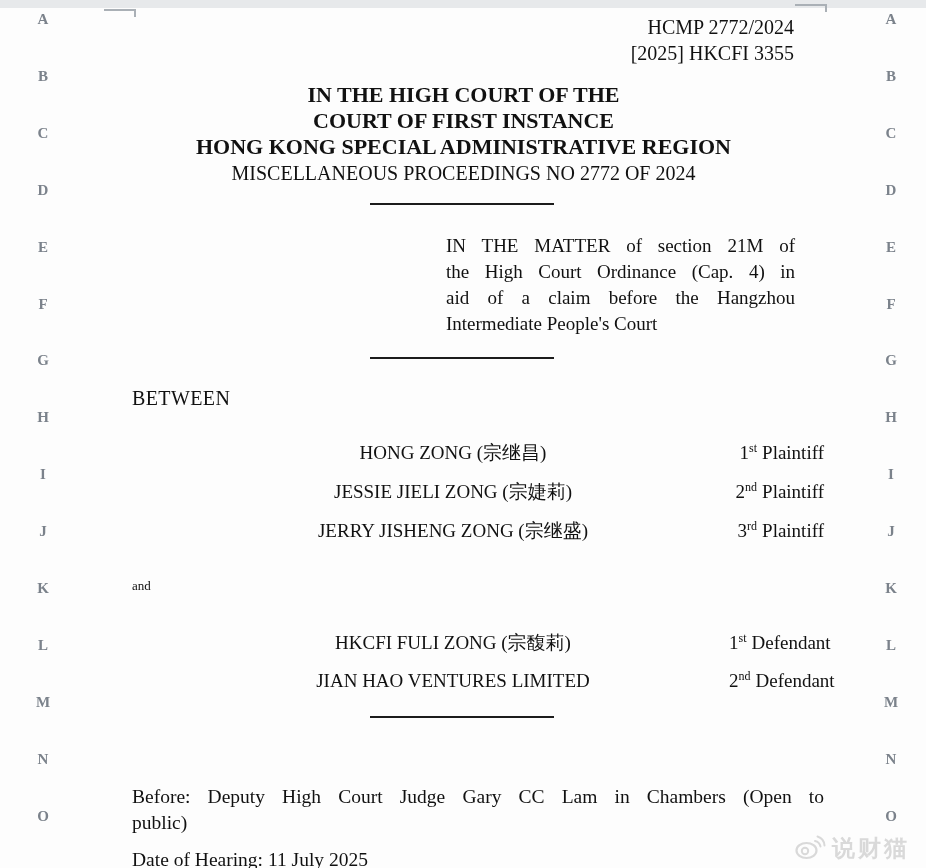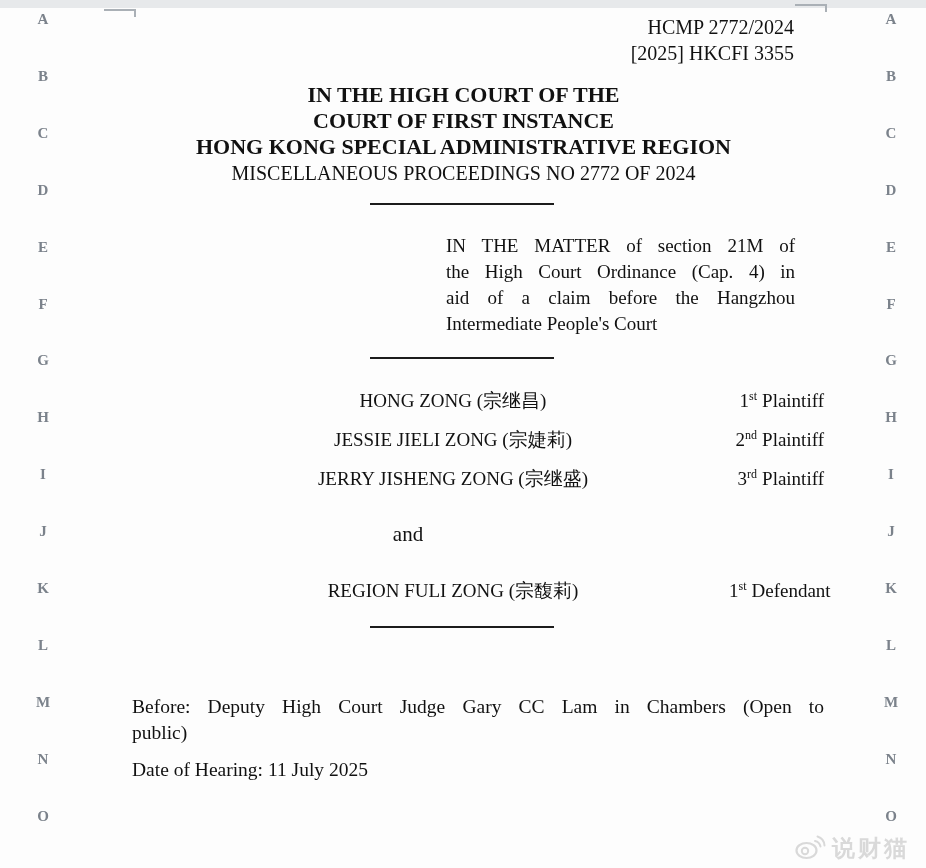--- a/index.html
+++ b/index.html
@@ -31,21 +31,21 @@
   .between{margin-top:26px;font-size:20px;line-height:26px;letter-spacing:0.4px;}
   .party-row{display:flex;align-items:baseline;line-height:26px;}
   .party-row.first-p{margin-top:29px;}
   .party-row.next{margin-top:13px;}
   .party-row.first-d{margin-top:31px;}
   .party-row.next-d{margin-top:12px;}
   .pname{flex:1;text-align:center;padding-left:45px;font-size:19px;}
   .pstat{width:95px;text-align:right;font-size:19px;white-space:nowrap;}
   .pstat sup{font-size:12px;line-height:0;}
   .pstat .role{margin-left:5px;}
-  .and-row{margin-top:29px;text-align:center;padding-right:140px;font-size:21px;line-height:26px;}
+  .and-row{margin-top:29px;padding-right:140px;font-size:13px;line-height:26px;}
   .before{margin-top:66px;font-size:19.5px;line-height:26px;}
   .hearing{margin-top:11px;font-size:19.5px;line-height:26px;}
   .watermark{position:absolute;right:16px;bottom:4px;display:flex;align-items:flex-start;gap:6px;
     color:#d9d9d9;font-weight:bold;font-size:23px;letter-spacing:3px;}
   .watermark svg{display:block;}
 </style>
 </head>
 <body>
 
 <div class="stage">
@@ -109,39 +109,44 @@
 
     <div class="matter">
       <div class="jline">IN THE MATTER of section 21M of</div>
       <div class="jline">the High Court Ordinance (Cap. 4) in</div>
       <div class="jline">aid of a claim before the Hangzhou</div>
       <div class="lline">Intermediate People's Court</div>
     </div>
 
     <div class="rule r2"></div>
 
+    <div class="between">BETWEEN</div>
 
     <div class="party-row first-p">
       <div class="pname">HONG ZONG (宗继昌)</div>
       <div class="pstat"><span>1</span><sup>st</sup><span class="role">Plaintiff</span></div>
     </div>
     <div class="party-row next">
       <div class="pname">JESSIE JIELI ZONG (宗婕莉)</div>
       <div class="pstat"><span>2</span><sup>nd</sup><span class="role">Plaintiff</span></div>
     </div>
     <div class="party-row next">
       <div class="pname">JERRY JISHENG ZONG (宗继盛)</div>
       <div class="pstat"><span>3</span><sup>rd</sup><span class="role">Plaintiff</span></div>
     </div>
 
     <div class="and-row">and</div>
 
     <div class="party-row first-d">
-      <div class="pname">REGION FULI ZONG (宗馥莉)</div>
+      <div class="pname">HKCFI FULI ZONG (宗馥莉)</div>
       <div class="pstat"><span>1</span><sup>st</sup><span class="role">Defendant</span></div>
+    </div>
+    <div class="party-row next-d">
+      <div class="pname">JIAN HAO VENTURES LIMITED</div>
+      <div class="pstat"><span>2</span><sup>nd</sup><span class="role">Defendant</span></div>
     </div>
 
     <div class="rule r3"></div>
 
     <div class="before">
       <div class="jline">Before: Deputy High Court Judge Gary CC Lam in Chambers (Open to</div>
       <div class="lline">public)</div>
     </div>
 
     <div class="hearing">Date of Hearing: 11 July 2025</div>

